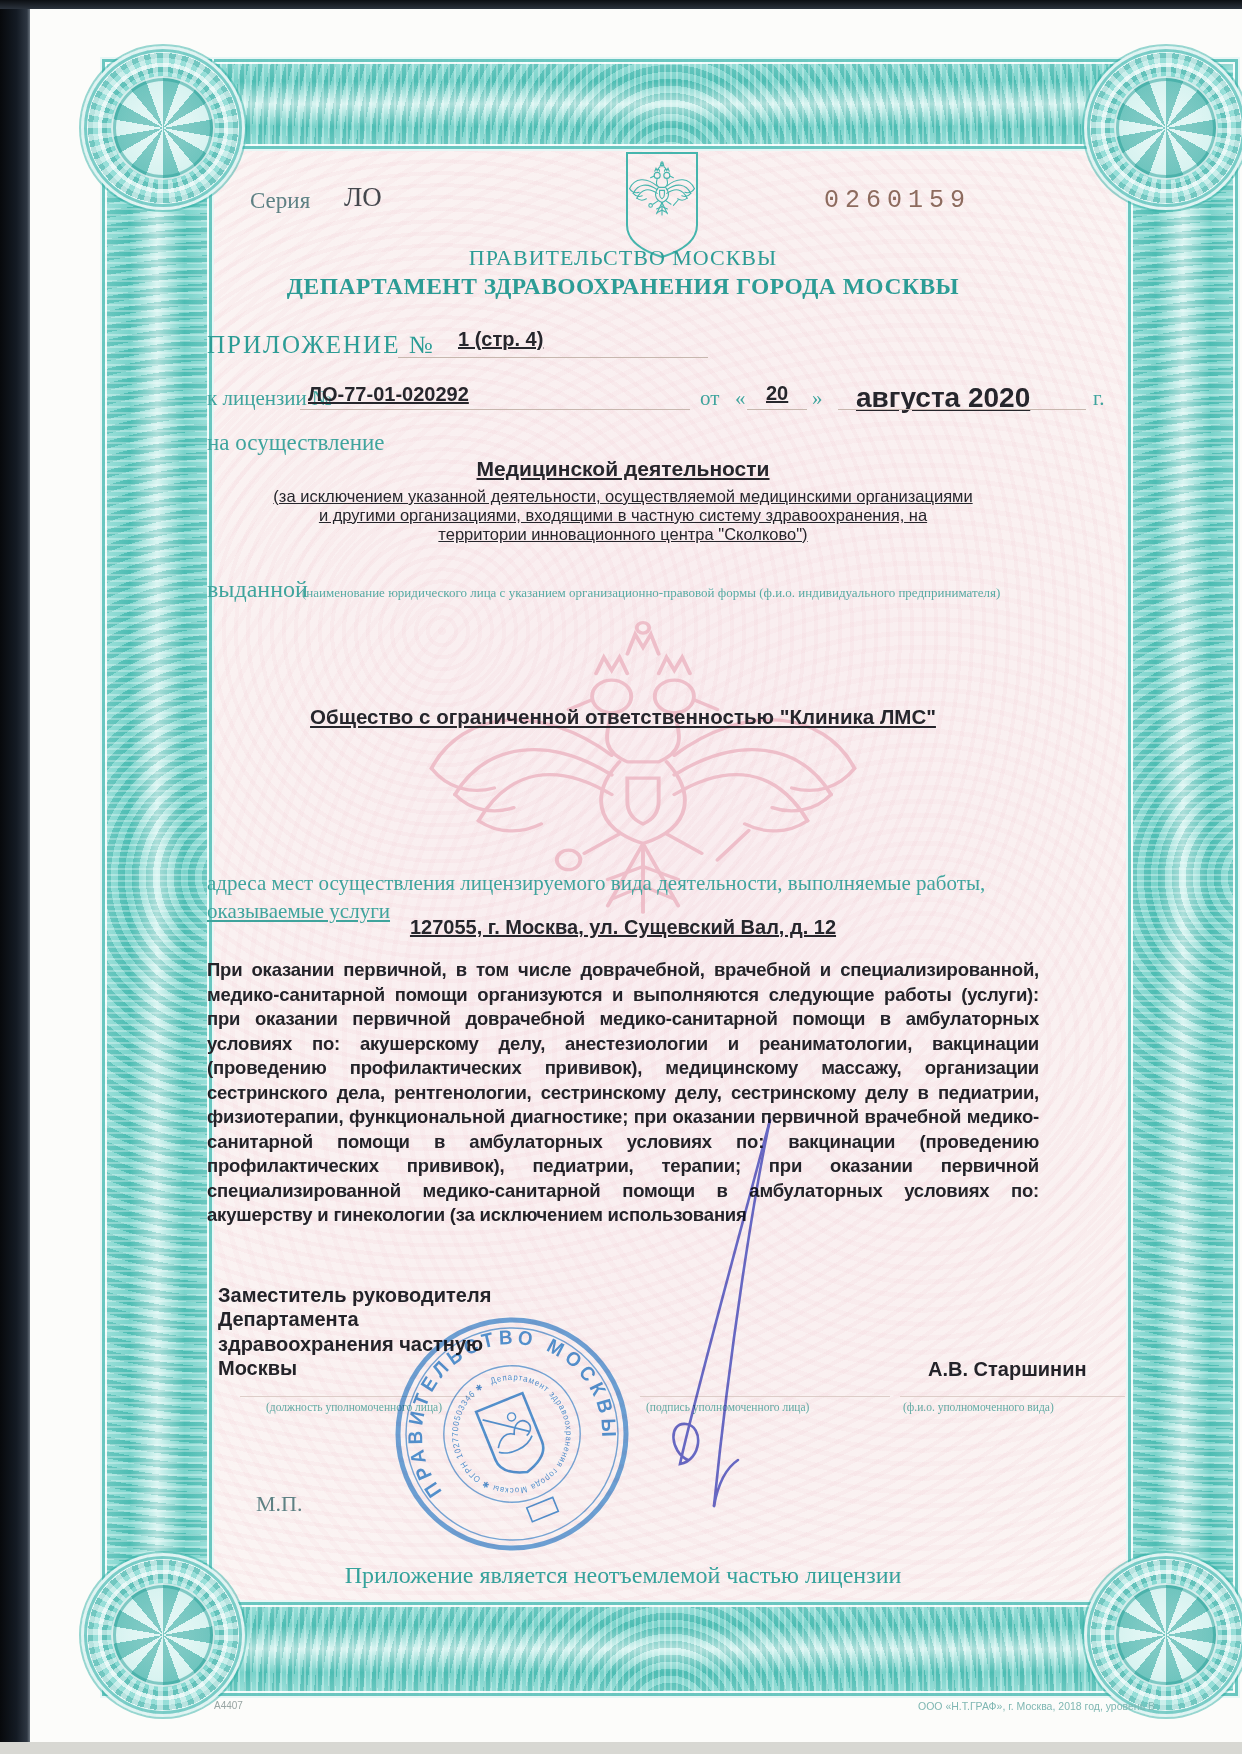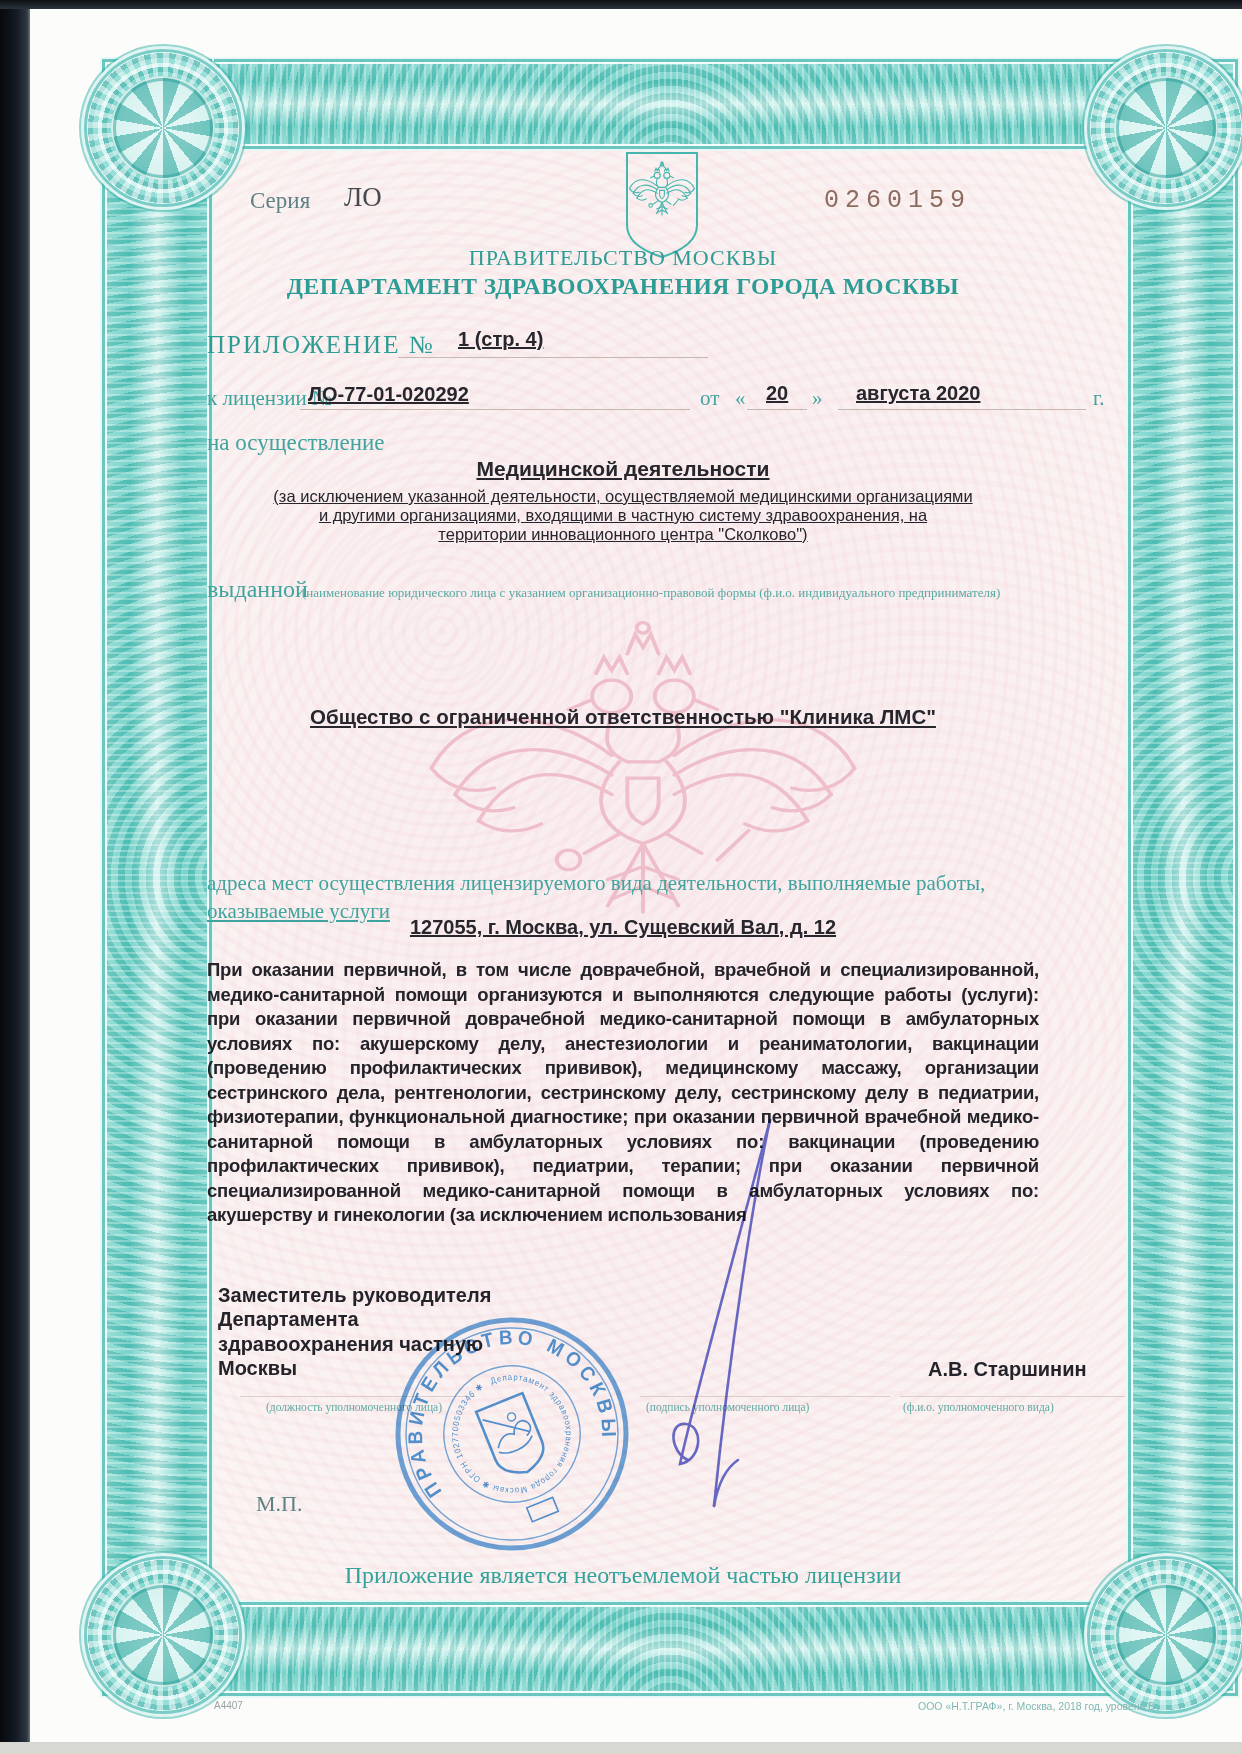--- a/index.html
+++ b/index.html
@@ -155,21 +155,21 @@
   <div class="abs uline" style="left:398px; top:357px; width:310px;"></div>
 
   <div class="abs teal" style="left:207px; top:386px; font-size:21px;">к лицензии №</div>
   <div class="abs dark bold" style="left:308px; top:383px; font-size:20px;">ЛО-77-01-020292</div>
   <div class="abs uline" style="left:300px; top:409px; width:390px;"></div>
   <div class="abs teal" style="left:700px; top:386px; font-size:21px;">от</div>
   <div class="abs teal" style="left:735px; top:386px; font-size:21px;">«</div>
   <div class="abs dark bold" style="left:766px; top:382px; font-size:20px;">20</div>
   <div class="abs teal" style="left:812px; top:386px; font-size:21px;">»</div>
   <div class="abs uline" style="left:747px; top:409px; width:60px;"></div>
-  <div class="abs dark bold" style="left:856px; top:382px; font-size:20px;">августа 2020</div>
+  <div class="abs dark bold" style="left:856px; top:382px; font-size:28px;">августа 2020</div>
   <div class="abs uline" style="left:838px; top:409px; width:248px;"></div>
   <div class="abs teal" style="left:1093px; top:386px; font-size:21px;">г.</div>
 
   <div class="abs teal" style="left:207px; top:430px; font-size:23px;">на осуществление</div>
   <div class="abs center-row dark bold" style="top:457px; font-size:21px;text-align:center;">Медицинской деятельности</div>
   <div class="abs center-row dark" style="top:487px; font-size:16.5px;">(за исключением указанной деятельности, осуществляемой медицинскими организациями</div>
   <div class="abs center-row dark" style="top:506px; font-size:16.5px;">и другими организациями, входящими в частную систему здравоохранения, на</div>
   <div class="abs center-row dark" style="top:525px; font-size:16.5px;">территории инновационного центра "Сколково")</div>
 
   <div class="abs teal" style="left:207px; top:576px; font-size:24px;">выданной</div>

